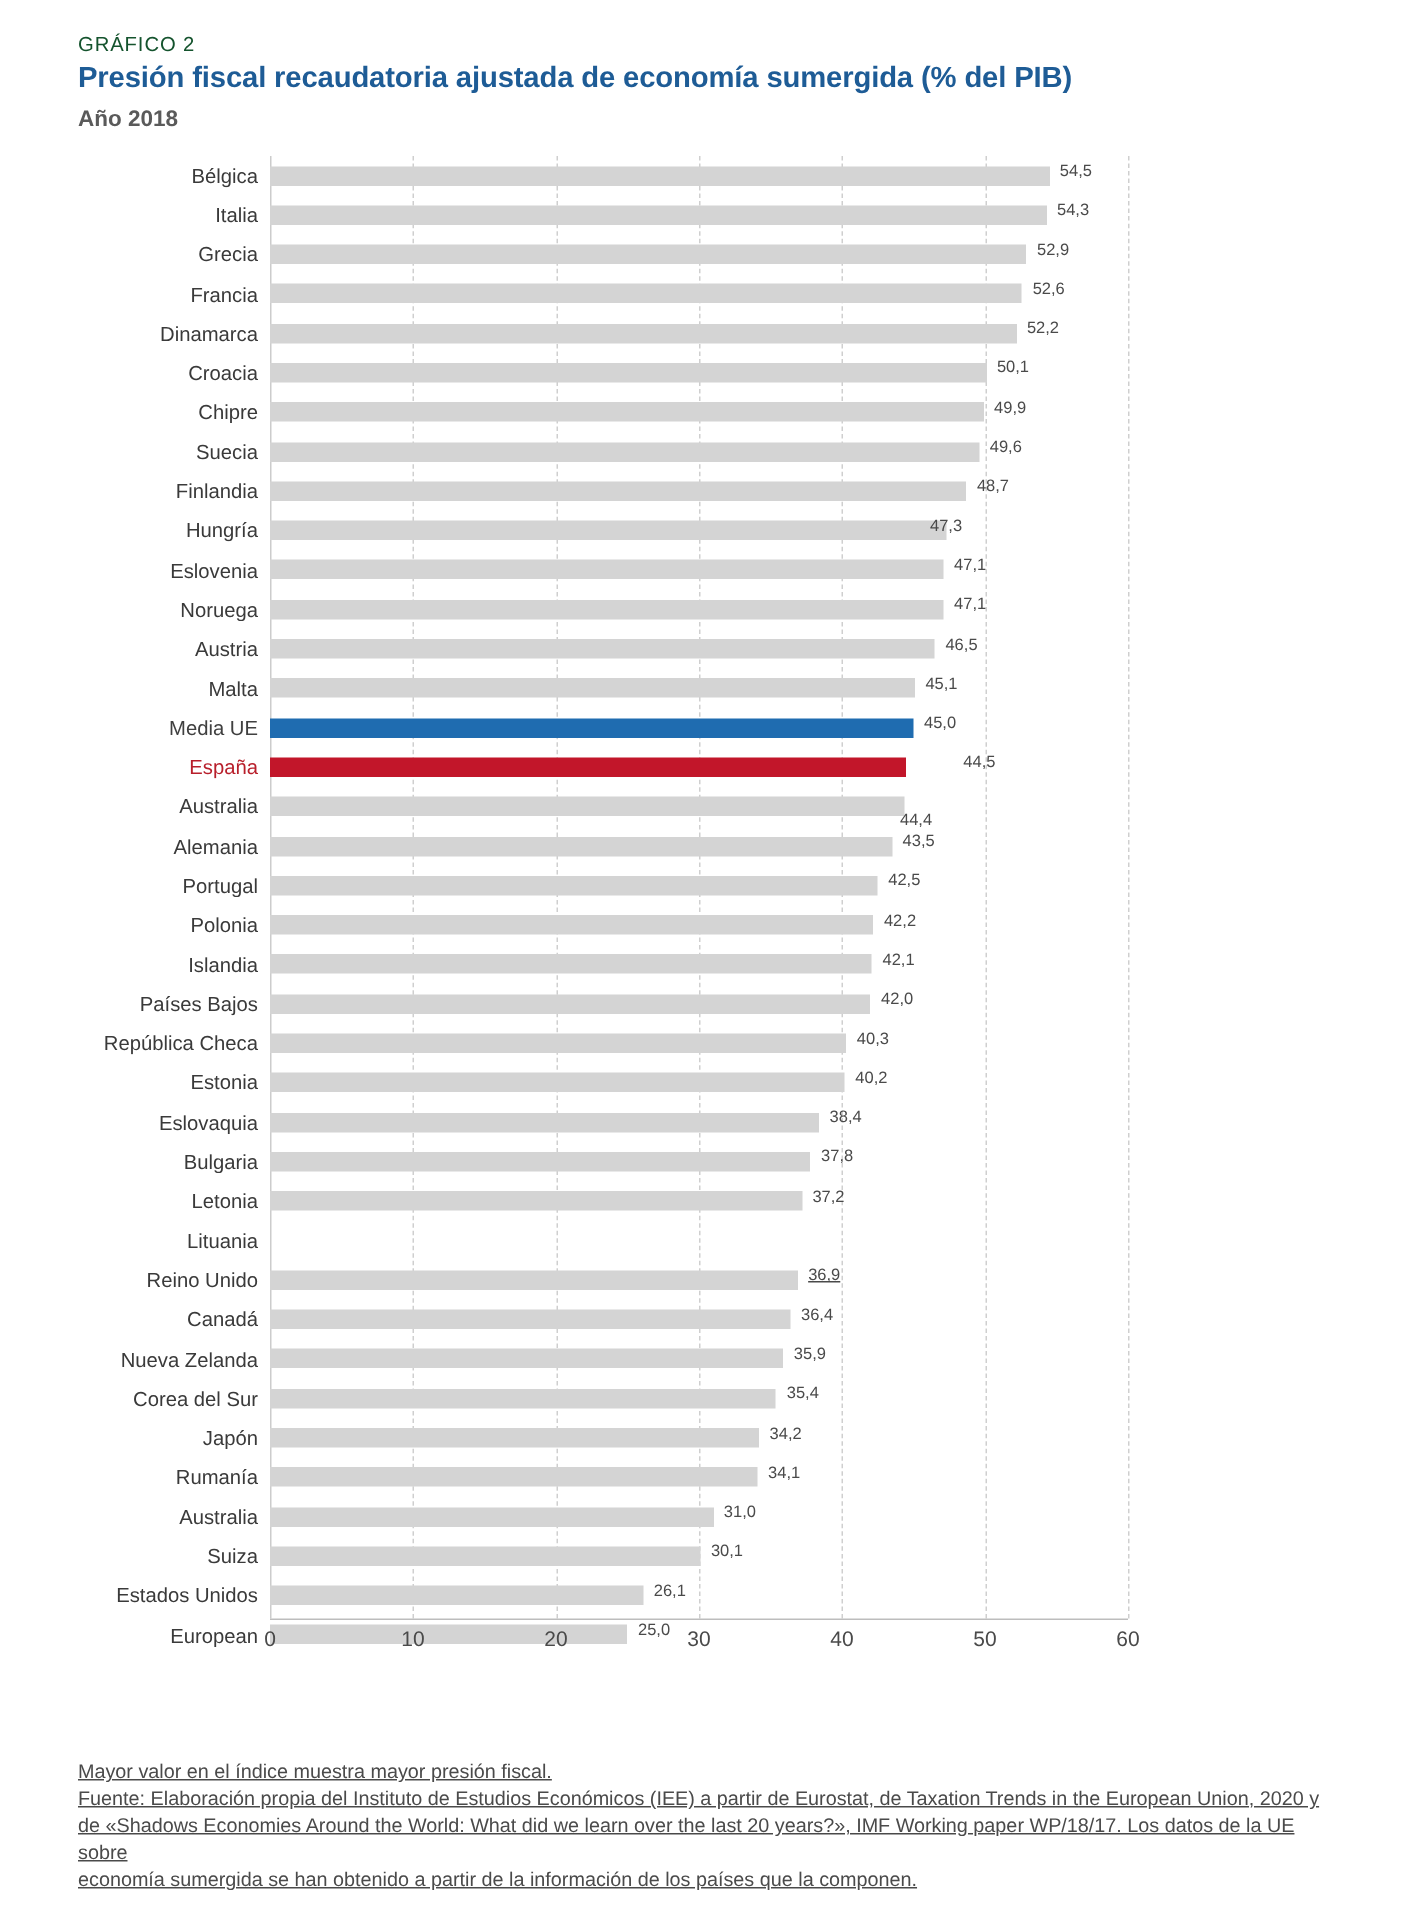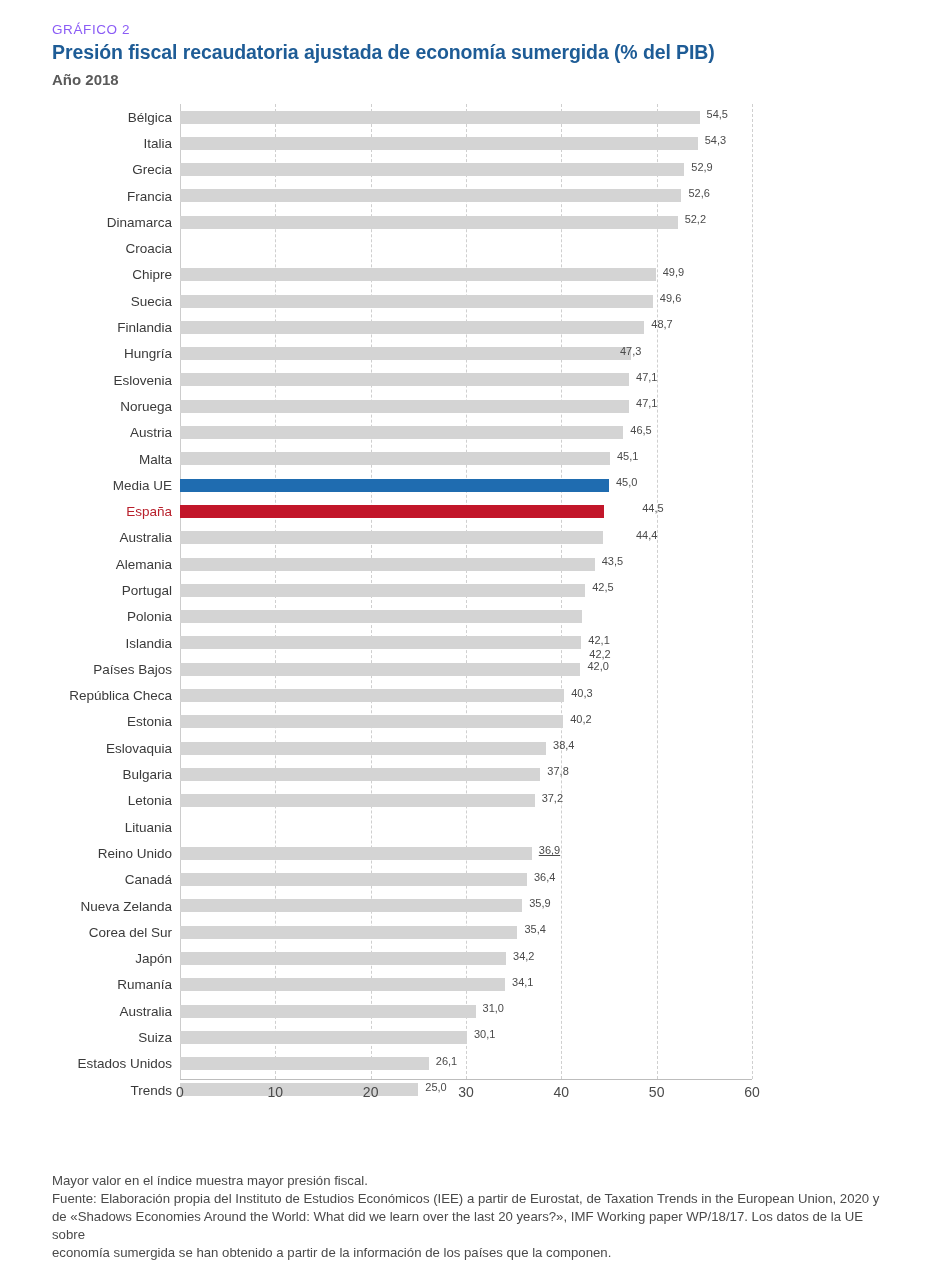--- a/index.html
+++ b/index.html
@@ -17,21 +17,21 @@
   .page {
     position: relative;
     width: 938px;
     height: 1279px;
     box-sizing: border-box;
     padding: 22px 52px 0 52px;
   }
   .kicker {
     font-size: 13.5px;
     letter-spacing: 0.6px;
-    color: #8b5cf6;
+    color: #14532d;
     margin: 0 0 4px 0;
     font-weight: 400;
   }
   .title {
     font-size: 19.5px;
     font-weight: bold;
     color: #1e5c96;
     margin: 0 0 7px 0;
     letter-spacing: -0.1px;
   }
@@ -139,20 +139,21 @@
     transform: translateX(-50%);
   }
   .footnotes {
     position: absolute;
     left: 52px;
     top: 1172px;
     width: 836px;
     font-size: 13.2px;
     line-height: 18px;
     color: #4a4a4a;
+    text-decoration: underline;
   }
   .footnotes p { margin: 0; }
 </style>
 </head>
 <body>
 
 <div class="page">
 
   <div class="kicker">GRÁFICO 2</div>
   <div class="title">Presión fiscal recaudatoria ajustada de economía sumergida (% del PIB)</div>
@@ -201,20 +202,24 @@
           </div>
           <div class="row">
             <div class="row-label">Dinamarca</div>
             <div class="bar-wrap">
               <div class="bar" style="width: 497.64px;"></div>
               <div class="bar-value" style="left: 504.64px;">52,2</div>
             </div>
           </div>
           <div class="row">
             <div class="row-label">Croacia</div>
+            <div class="bar-wrap">
+              <div class="bar" style="width: 477.62px;"></div>
+              <div class="bar-value" style="left: 484.62px;">50,1</div>
+            </div>
           </div>
           <div class="row">
             <div class="row-label">Chipre</div>
             <div class="bar-wrap">
               <div class="bar" style="width: 475.713px;"></div>
               <div class="bar-value" style="left: 482.713px;">49,9</div>
             </div>
           </div>
           <div class="row">
             <div class="row-label">Suecia</div>
@@ -276,42 +281,42 @@
             <div class="row-label highlight-red">España</div>
             <div class="bar-wrap">
               <div class="bar red" style="width: 424.233px;"></div>
               <div class="bar-value" style="left: 431.233px; margin-left: 31px;">44,5</div>
             </div>
           </div>
           <div class="row">
             <div class="row-label">Australia</div>
             <div class="bar-wrap">
               <div class="bar" style="width: 423.28px;"></div>
-              <div class="bar-value" style="left: 456px;">44,4</div>
+              <div class="bar-value" style="left: 420px; margin-top: 12px;">44,4</div>
             </div>
           </div>
           <div class="row">
             <div class="row-label">Alemania</div>
             <div class="bar-wrap">
               <div class="bar" style="width: 414.7px;"></div>
               <div class="bar-value" style="left: 421.7px;">43,5</div>
             </div>
           </div>
           <div class="row">
             <div class="row-label">Portugal</div>
             <div class="bar-wrap">
               <div class="bar" style="width: 405.167px;"></div>
               <div class="bar-value" style="left: 412.167px;">42,5</div>
             </div>
           </div>
           <div class="row">
             <div class="row-label">Polonia</div>
             <div class="bar-wrap">
               <div class="bar" style="width: 402.307px;"></div>
-              <div class="bar-value" style="left: 409.307px; margin-top: 40px;">42,2</div>
+              <div class="bar-value" style="left: 409.307px;">42,2</div>
             </div>
           </div>
           <div class="row">
             <div class="row-label">Islandia</div>
             <div class="bar-wrap">
               <div class="bar" style="width: 401.353px;"></div>
               <div class="bar-value" style="left: 408.353px;">42,1</div>
             </div>
           </div>
           <div class="row">
@@ -416,21 +421,21 @@
             </div>
           </div>
           <div class="row">
             <div class="row-label">Estados Unidos</div>
             <div class="bar-wrap">
               <div class="bar" style="width: 248.82px;"></div>
               <div class="bar-value" style="left: 255.82px;">26,1</div>
             </div>
           </div>
           <div class="row">
-            <div class="row-label">Trends</div>
+            <div class="row-label">European</div>
             <div class="bar-wrap">
               <div class="bar" style="width: 238.333px;"></div>
               <div class="bar-value" style="left: 245.333px;">25,0</div>
             </div>
           </div>
         </div>
       <div class="x-axis" id="xaxis">
           <span class="x-tick" style="left: 0px;">0</span>
           <span class="x-tick" style="left: 95.3333px;">10</span>
           <span class="x-tick" style="left: 190.667px;">20</span>

